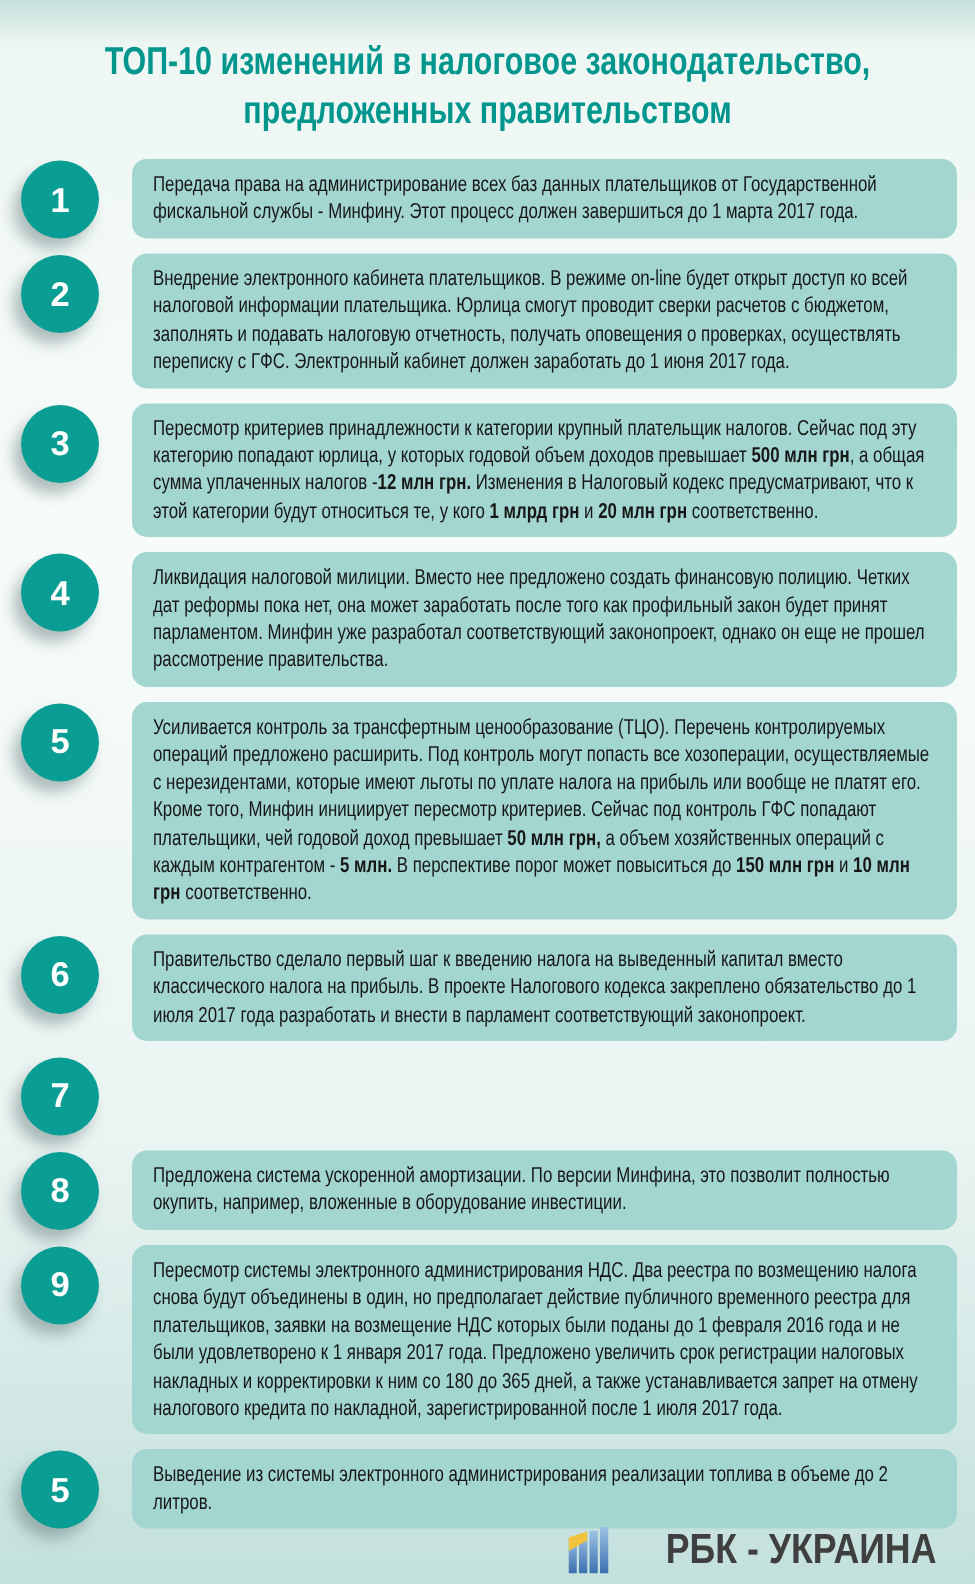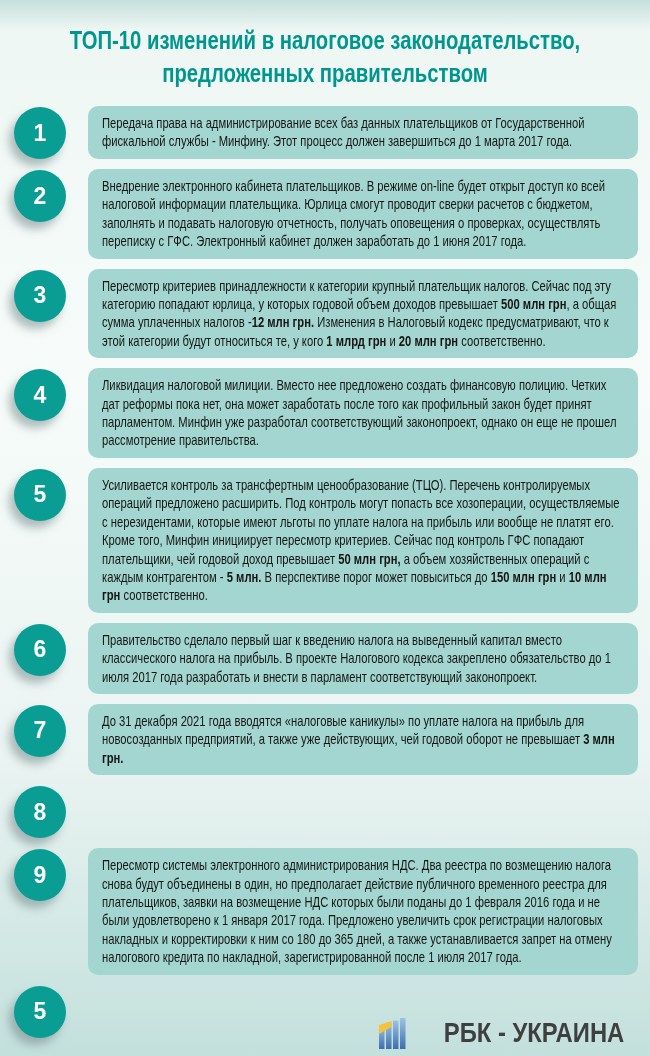--- a/index.html
+++ b/index.html
@@ -132,40 +132,43 @@
           <div class="circle">6</div>
         </div>
         <div class="box">
           <div class="item-text"><span>Правительство сделало первый шаг к введению налога на выведенный капитал вместо классического налога на прибыль. В проекте Налогового кодекса закреплено обязательство до 1 июля 2017 года разработать и внести в парламент соответствующий законопроект.</span></div>
         </div>
       </div>
       <div class="row">
         <div class="circle-col">
           <div class="circle">7</div>
         </div>
-        <div class="box">
-          <div class="item-text"><span>До 31 декабря 2021 года вводятся «налоговые каникулы» по уплате налога на прибыль для новосозданных предприятий, а также уже действующих, чей годовой оборот не превышает </span><b>3 млн грн.</b></div>
-        </div>
       </div>
       <div class="row">
         <div class="circle-col">
           <div class="circle">8</div>
+        </div>
+        <div class="box">
+          <div class="item-text"><span>Предложена система ускоренной амортизации. По версии Минфина, это позволит полностью окупить, например, вложенные в оборудование инвестиции.</span></div>
         </div>
       </div>
       <div class="row">
         <div class="circle-col">
           <div class="circle">9</div>
         </div>
         <div class="box">
           <div class="item-text"><span>Пересмотр системы электронного администрирования НДС. Два реестра по возмещению налога снова будут объединены в один, но предполагает действие публичного временного реестра для плательщиков, заявки на возмещение НДС которых были поданы до 1 февраля 2016 года и не были удовлетворено к 1 января 2017 года. Предложено увеличить срок регистрации налоговых накладных и корректировки к ним со 180 до 365 дней, а также устанавливается запрет на отмену налогового кредита по накладной, зарегистрированной после 1 июля 2017 года.</span></div>
         </div>
       </div>
       <div class="row">
         <div class="circle-col">
           <div class="circle">5</div>
+        </div>
+        <div class="box">
+          <div class="item-text"><span>Выведение из системы электронного администрирования реализации топлива в объеме до 2 литров.</span></div>
         </div>
       </div>
     </div>
 
   <div class="footer">
     <span class="logo-icon">
       <svg width="28" height="31" viewBox="0 0 28 31" xmlns="http://www.w3.org/2000/svg">
         <defs>
           <linearGradient id="gblue" x1="0" y1="0" x2="0" y2="1">
             <stop offset="0" stop-color="#9cc3e5"></stop>

